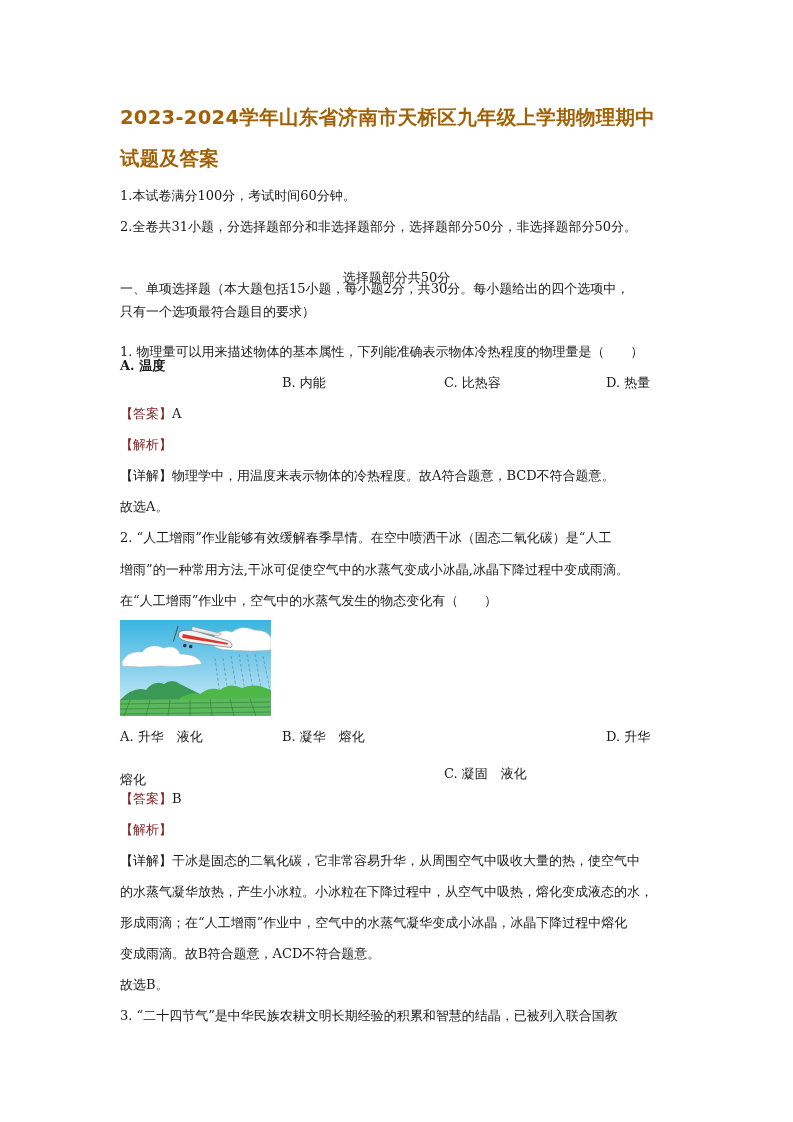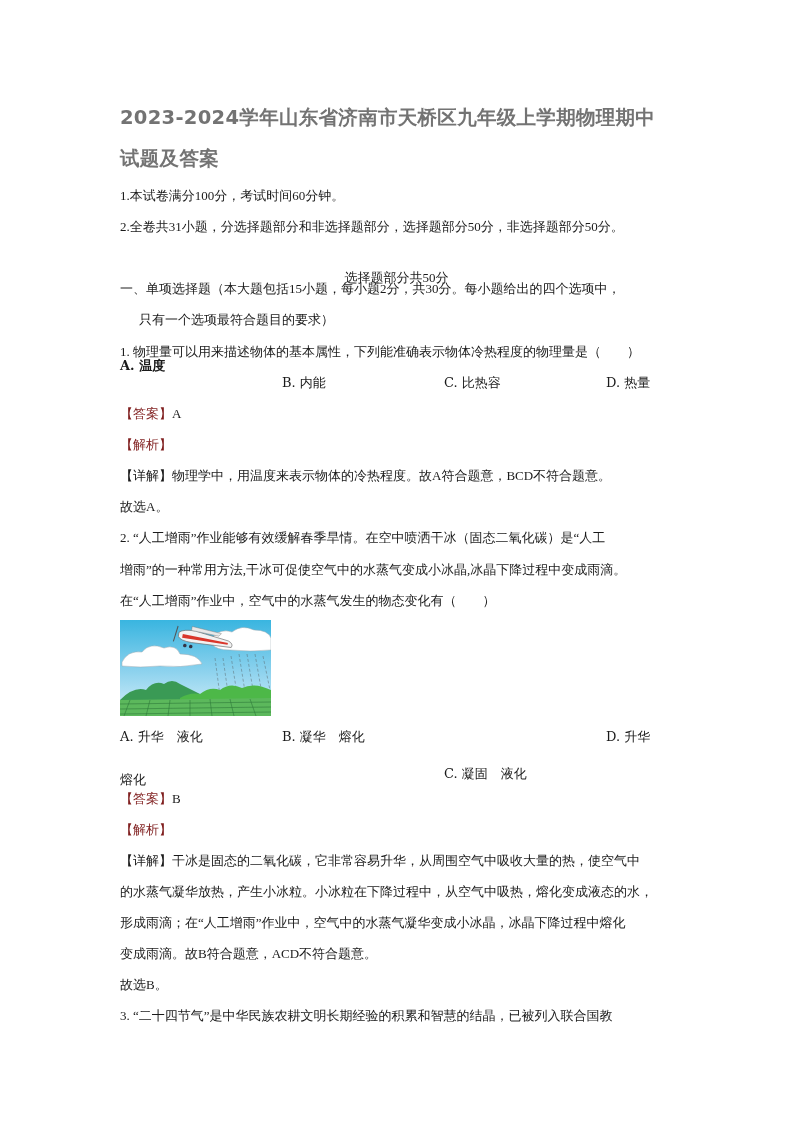--- a/index.html
+++ b/index.html
@@ -1,42 +1,42 @@
 <!DOCTYPE html>
 <html><head>
 <meta charset="utf-8">
 <style>
   html, body { margin: 0; padding: 0; background: #ffffff; }
   body { width: 793px; height: 1122px; position: relative; overflow: hidden;
          font-family: "DejaVu Serif", "Liberation Serif", serif; color: #1a1a1a; }
   .page { position: absolute; left: 120px; top: 0; width: 553px; }
-  .line { position: absolute; left: 0; white-space: nowrap; font-size: 13px; line-height: 16px; font-family: Liberation Serif, serif; }
+  .line { position: absolute; left: 0; white-space: nowrap; font-size: 13px; line-height: 16px; }
   .title { font-family: "DejaVu Sans", "Liberation Sans", sans-serif; font-weight: bold;
-           font-size: 19.5px; line-height: 24px; letter-spacing: 0.3px; color: #737373; }
+           font-size: 19.5px; line-height: 24px; letter-spacing: 0.3px; color: #a16207; }
   .center { left: 0; width: 553px; text-align: center; }
   .tag { color: #7f1d1d; }
   .detail-tag { color: #1a1a1a; margin-top: 8px; }
   .opt { position: absolute; white-space: nowrap; font-size: 13px; line-height: 16px; }
   .figure { position: absolute; left: 0; width: 151px; height: 96px; overflow: hidden; }
 </style>
 </head>
 <body>
 
 <div class="page">
 
   <div class="line title" style="top:106px;">2023-2024学年山东省济南市天桥区九年级上学期物理期中</div>
   <div class="line title" style="top:147px;">试题及答案</div>
 
   <div class="line" style="top:188px;">1.本试卷满分100分，考试时间60分钟。</div>
   <div class="line" style="top:219px;">2.全卷共31小题，分选择题部分和非选择题部分，选择题部分50分，非选择题部分50分。</div>
 
   <div class="line center" style="top:250px;margin-top:20px;">选择题部分共50分</div>
 
   <div class="line" style="top:281px;">一、单项选择题（本大题包括15小题，每小题2分，共30分。每小题给出的四个选项中，</div>
-  <div class="line" style="top:312px;margin-left:19px;">只有一个选项最符合题目的要求）</div>
+  <div class="line" style="top:304px;">只有一个选项最符合题目的要求）</div>
 
   <div class="line" style="top:344px;text-align:center;">1.  物理量可以用来描述物体的基本属性，下列能准确表示物体冷热程度的物理量是（　　）</div>
   <div class="opt" style="top:358px; left:0px;font-weight:bold;">A.  温度</div>
   <div class="opt" style="top:375px; left:162px;">B.  内能</div>
   <div class="opt" style="top:375px; left:324px;">C.  比热容</div>
   <div class="opt" style="top:375px; left:486px;">D.  热量</div>
 
   <div class="line" style="top:406px;">
     <span class="tag">【答案】</span><span>A</span>
   </div>

